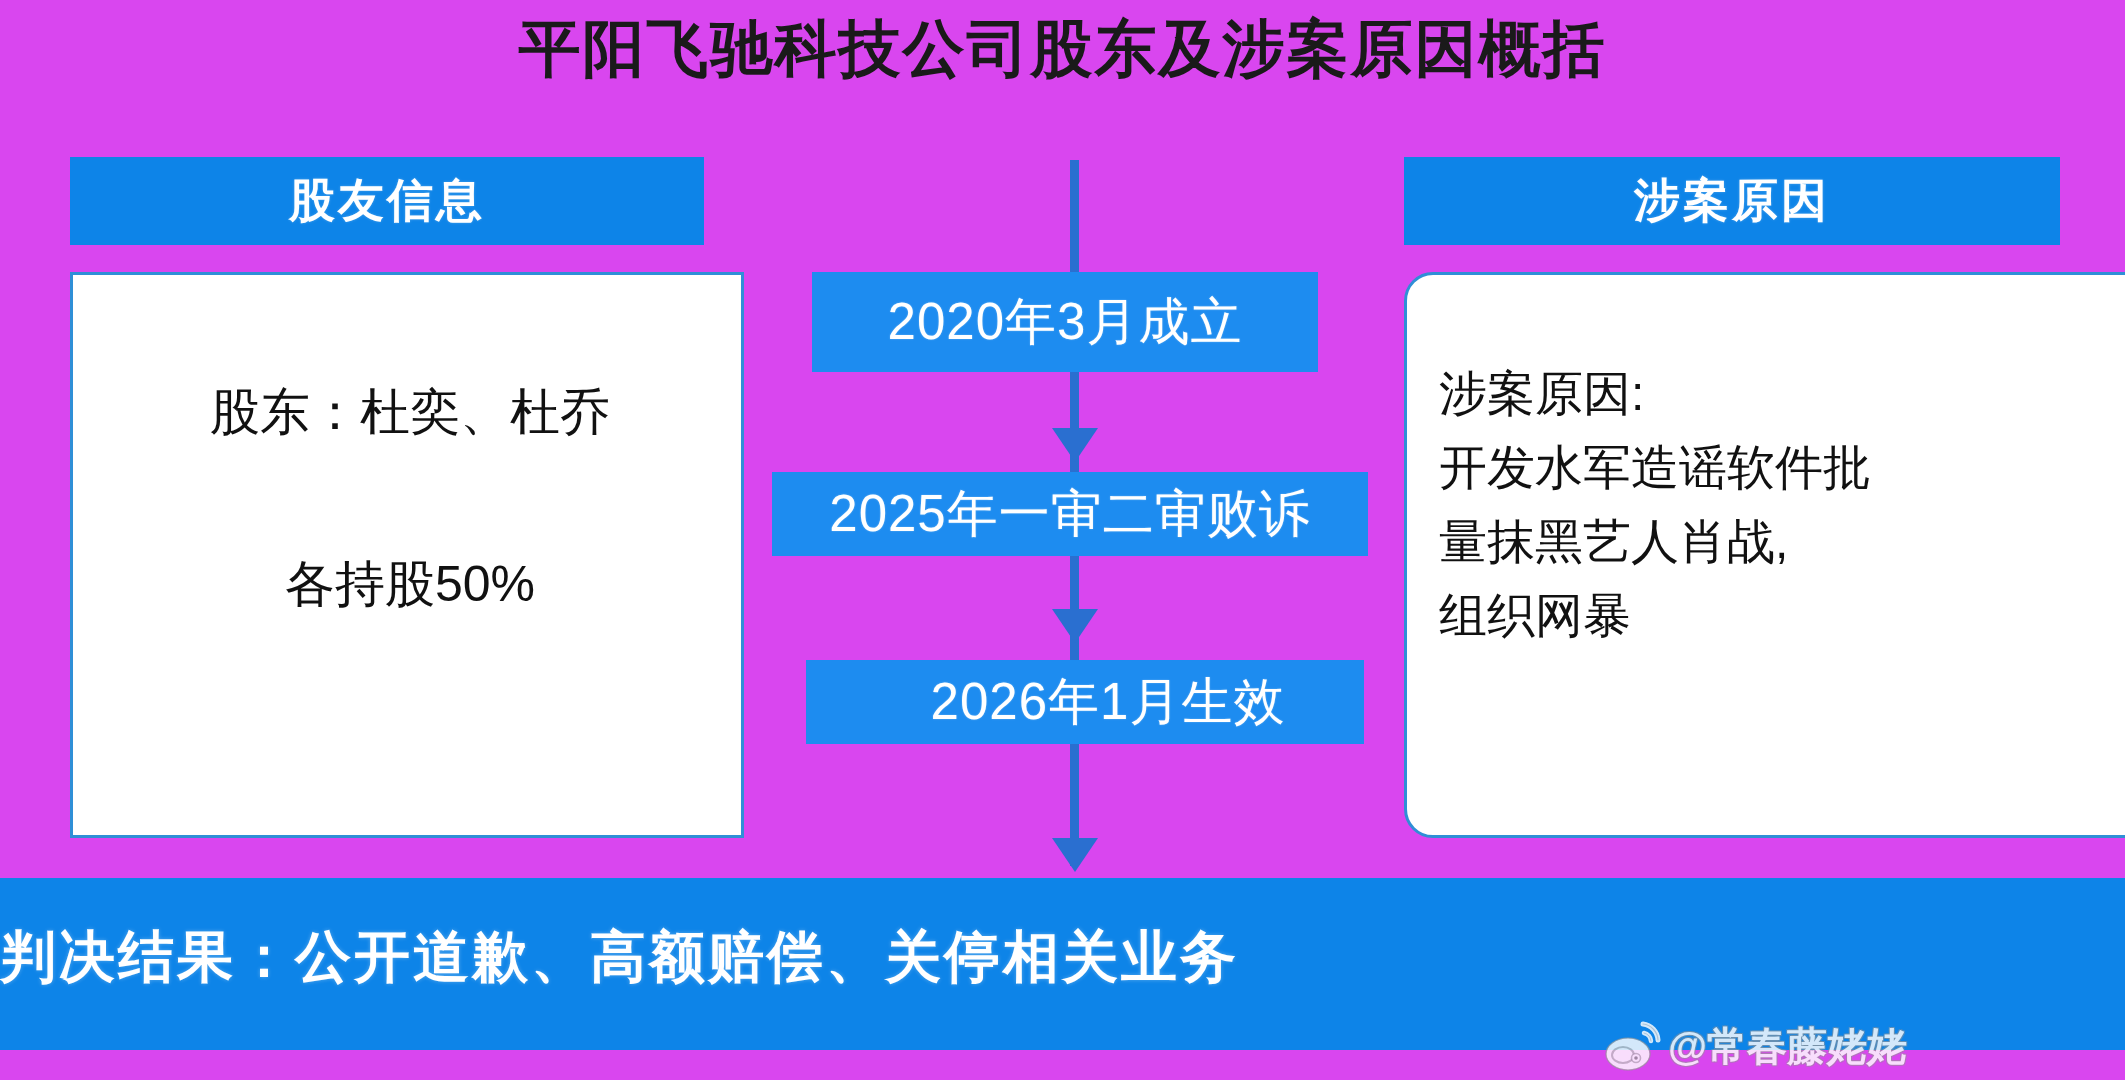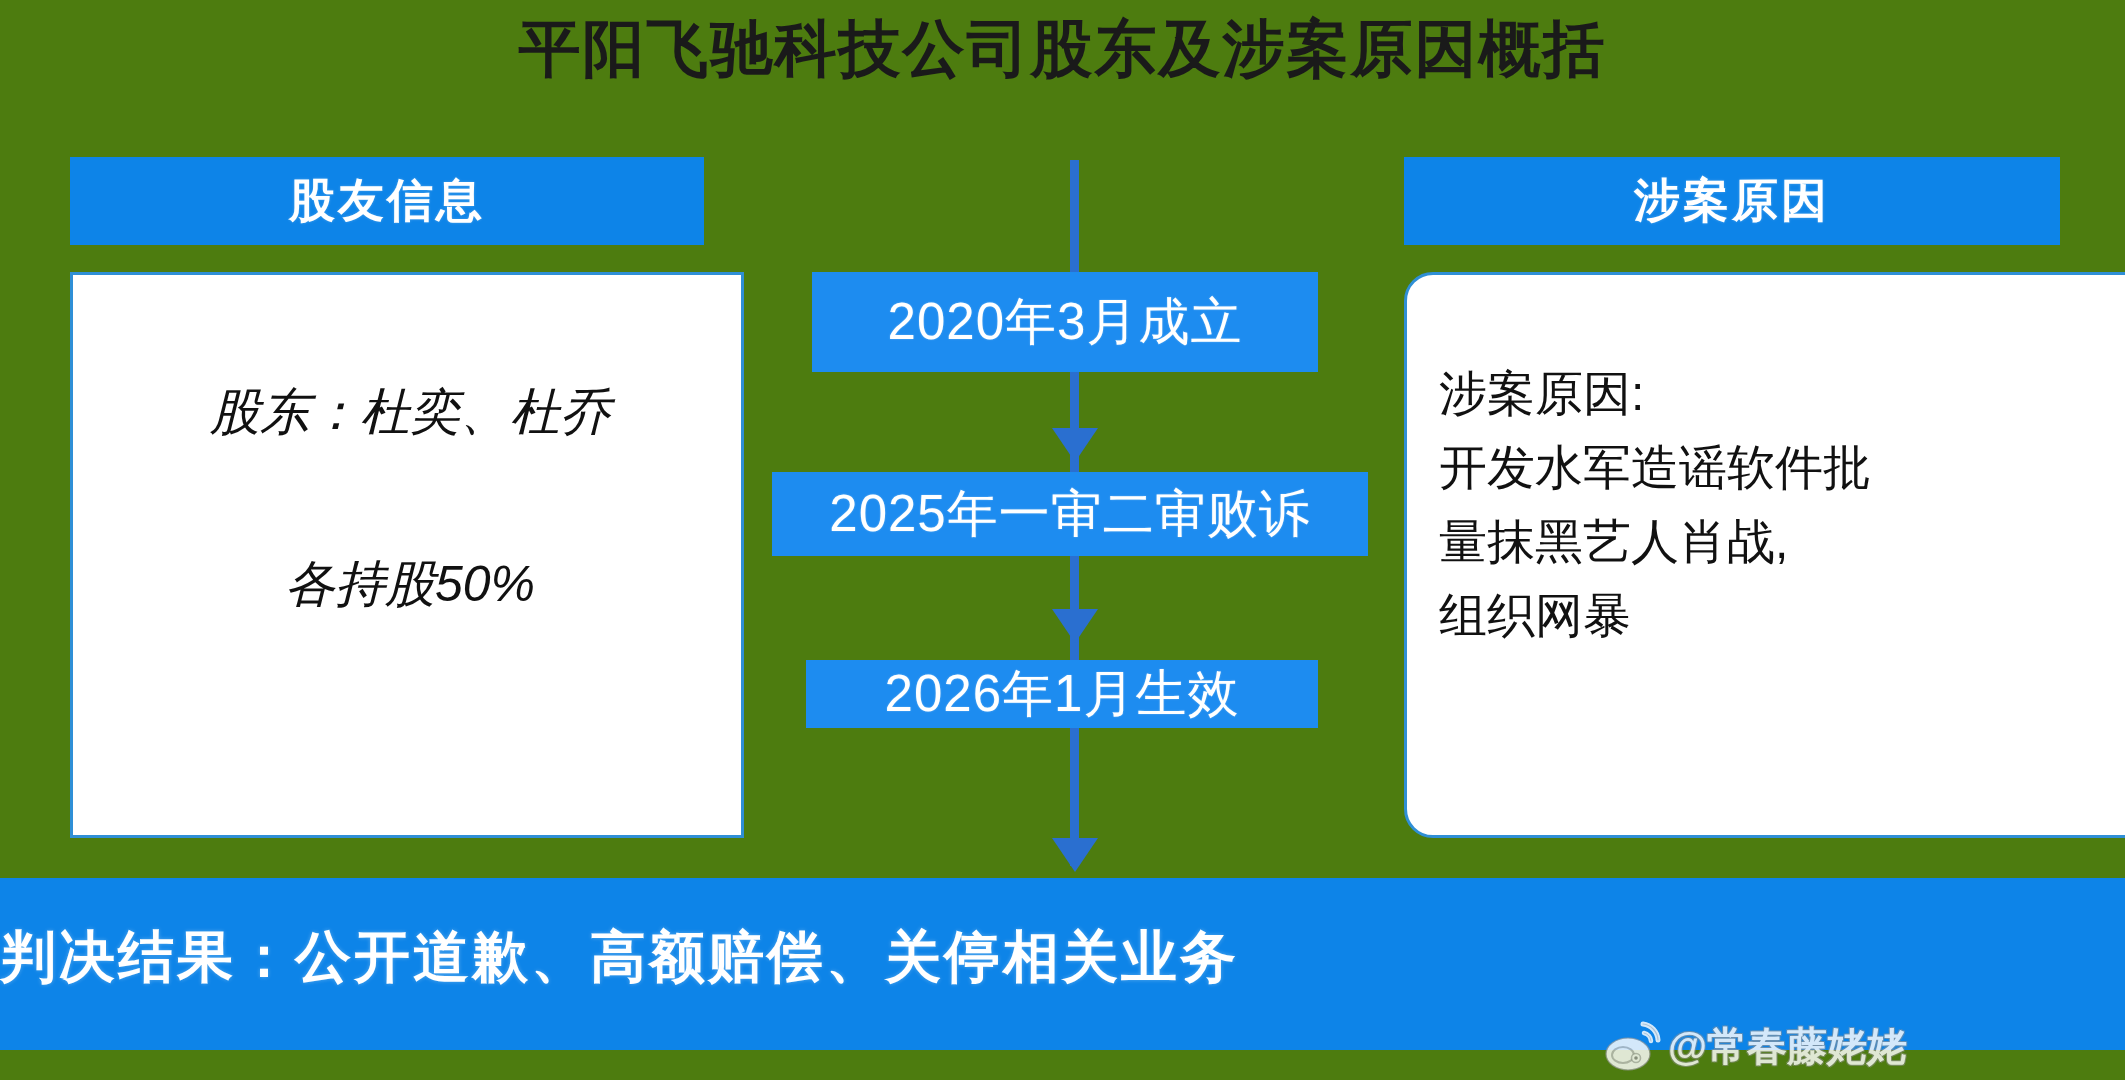--- a/index.html
+++ b/index.html
@@ -14,21 +14,21 @@
     overflow: hidden;
     font-family: "Liberation Sans", "DejaVu Sans", sans-serif;
     color: #111111;
   }
 
   #canvas {
     position: absolute;
     left: 0; top: 0;
     width: 2125px;
     height: 1080px;
-    background: #4d7c0f;
+    background: #d946ef;
   }
 
   
   .page-title {
     position: absolute;
     left: 0;
     top: 6px;
     width: 2125px;
     text-align: center;
     font-size: 62px;
@@ -67,21 +67,20 @@
 
   .left-text {
     position: absolute;
     left: 0;
     width: 674px;
     text-align: center;
     font-size: 50px;
     line-height: 62px;
     color: #111111;
     white-space: nowrap;
-    font-style: italic;
   }
   #left-line-1 { top: 106px; }
   #left-line-2 { top: 278px; }
 
   .right-text {
     position: absolute;
     left: 32px;
     top: 82px;
     width: 600px;
     font-size: 48px;
@@ -121,21 +120,21 @@
     align-items: center;
     justify-content: center;
     font-size: 51px;
     font-weight: 400;
     letter-spacing: 1px;
     white-space: nowrap;
     text-shadow: 0 0 2px rgba(255,255,255,0.35);
   }
   #flow-box-1 { left: 812px;  top: 272px; width: 506px; height: 100px; }
   #flow-box-2 { left: 772px;  top: 472px; width: 596px; height: 84px; }
-  #flow-box-3 { left: 806px;  top: 660px; width: 512px; height: 68px; }
+  #flow-box-3 { left: 806px;  top: 660px; width: 512px; height: 84px; padding-left: 46px; }
 
   
   #verdict-banner {
     position: absolute;
     left: 0;
     top: 878px;
     width: 2125px;
     height: 172px;
     background: #0d84e8;
     display: flex;

